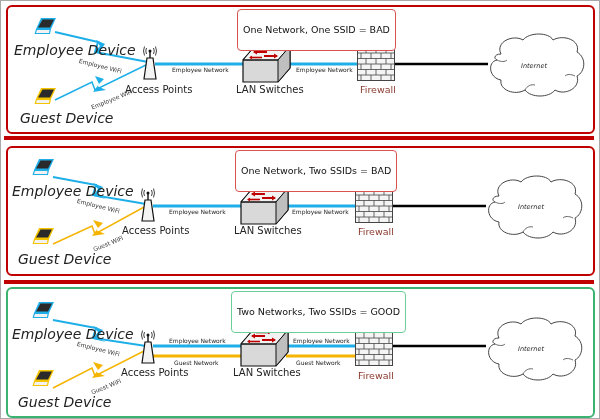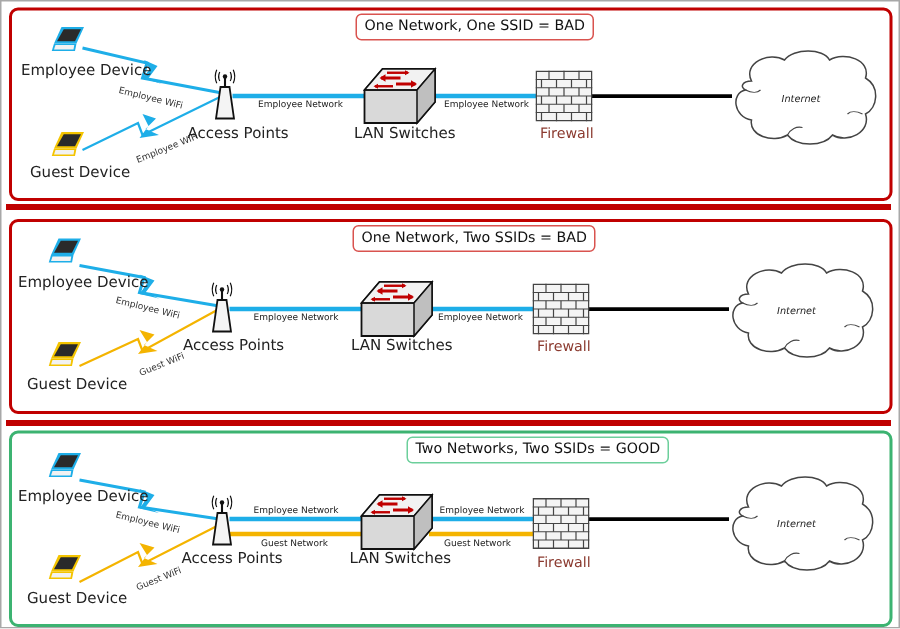--- a/index.html
+++ b/index.html
@@ -5,26 +5,26 @@
   html, body { margin:0; padding:0; background:#ffffff; }
   body { width:600px; height:419px; position:relative; overflow:hidden;
          font-family:"DejaVu Sans", "Liberation Sans", sans-serif; }
   .frame { position:absolute; left:0; top:0; width:598px; height:417px;
            border:1px solid #a8a8a8; }
   .panel { position:absolute; left:6px; width:585px; border:2px solid #c00000;
            border-radius:6px; background:#fff; }
   .panel.good { border-color:#3cb371; }
   .divider { position:absolute; left:4px; width:590px; height:4px; background:#c00000; }
   svg.diagram { position:absolute; left:0; top:0; }
-  .title-box { position:absolute; height:16px; padding:0 5px; border:1px solid #d9534f;
+  .title-box { position:absolute; height:16px; padding:12px 5px; border:1px solid #d9534f;
                border-radius:4px; font-size:9.5px; line-height:16px; color:#111;
                background:#fff; white-space:nowrap; }
   .title-box.good { border-color:#6ccf9b; }
   .lbl { position:absolute; white-space:nowrap; color:#222; }
-  .dev { font-size:10px; }
+  .dev { font-size:14px;font-style:italic; }
   .node { font-size:10px; }
   .fw { font-size:9.5px; color:#8b3a2f; }
   .net { font-size:6px; color:#222; }
   .wifi { font-size:6px; color:#333; transform-origin:left top; }
   .inet { font-size:6.5px; color:#222;font-style:italic; }
 </style>
 </head>
 <body>
 
 <div class="frame"></div>
@@ -181,21 +181,21 @@
 <div class="lbl dev" style="left:18px;top:251px;">Guest Device</div>
 <div class="lbl wifi" style="left:78px;top:197px;transform:rotate(14deg);">Employee WiFi</div>
 <div class="lbl wifi" style="left:92px;top:246px;transform:rotate(-22deg);">Guest WiFi</div>
 <div class="lbl node" style="left:122px;top:225px;">Access Points</div>
 <div class="lbl net" style="left:169px;top:208px;">Employee Network</div>
 <div class="lbl node" style="left:234px;top:225px;">LAN Switches</div>
 <div class="lbl net" style="left:292px;top:208px;">Employee Network</div>
 <div class="lbl fw" style="left:358px;top:226px;">Firewall</div>
 <div class="lbl inet" style="left:518px;top:203px;">Internet</div>
 
-<div class="title-box good" style="left:231px;top:291px;margin-left:40px;">Two Networks, Two SSIDs = GOOD</div>
+<div class="title-box good" style="left:231px;top:291px;">Two Networks, Two SSIDs = GOOD</div>
 <div class="lbl dev" style="left:12px;top:326px;">Employee Device</div>
 <div class="lbl dev" style="left:18px;top:394px;">Guest Device</div>
 <div class="lbl wifi" style="left:78px;top:340px;transform:rotate(14deg);">Employee WiFi</div>
 <div class="lbl wifi" style="left:90px;top:389px;transform:rotate(-22deg);">Guest WiFi</div>
 <div class="lbl node" style="left:121px;top:367px;">Access Points</div>
 <div class="lbl net" style="left:169px;top:337px;">Employee Network</div>
 <div class="lbl net" style="left:174px;top:359px;">Guest Network</div>
 <div class="lbl node" style="left:233px;top:367px;">LAN Switches</div>
 <div class="lbl net" style="left:293px;top:337px;">Employee Network</div>
 <div class="lbl net" style="left:296px;top:359px;">Guest Network</div>

